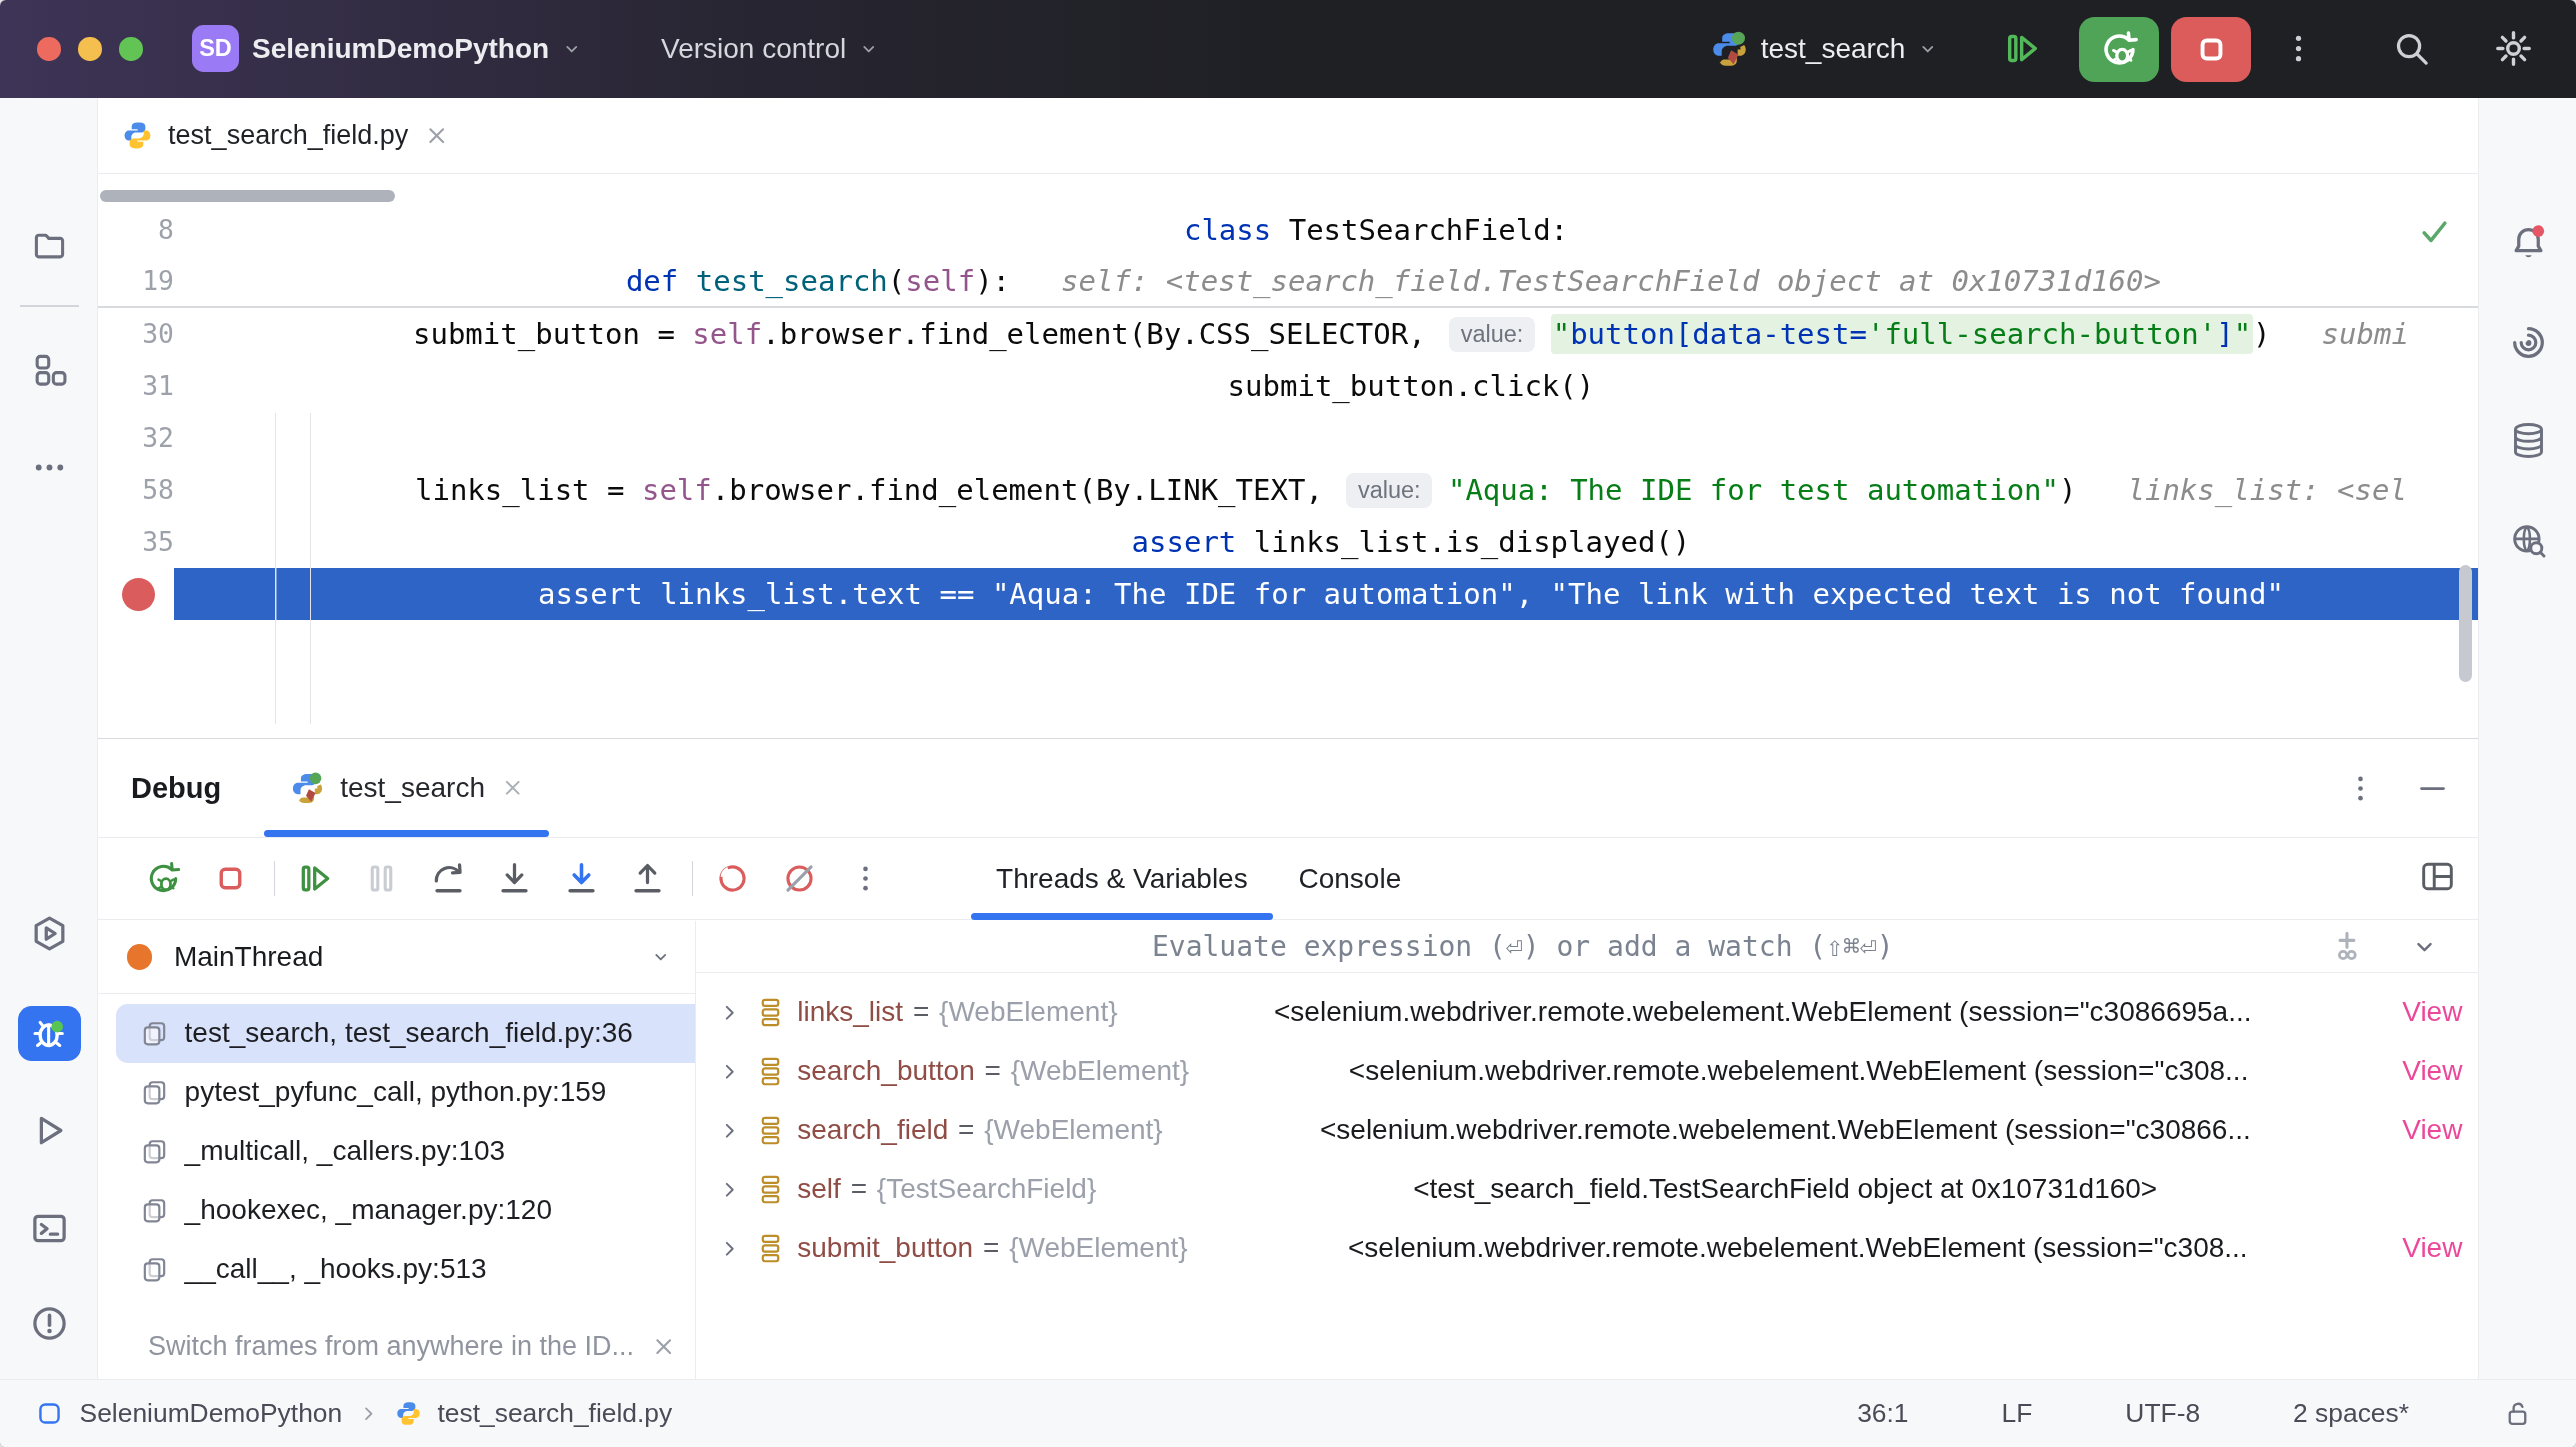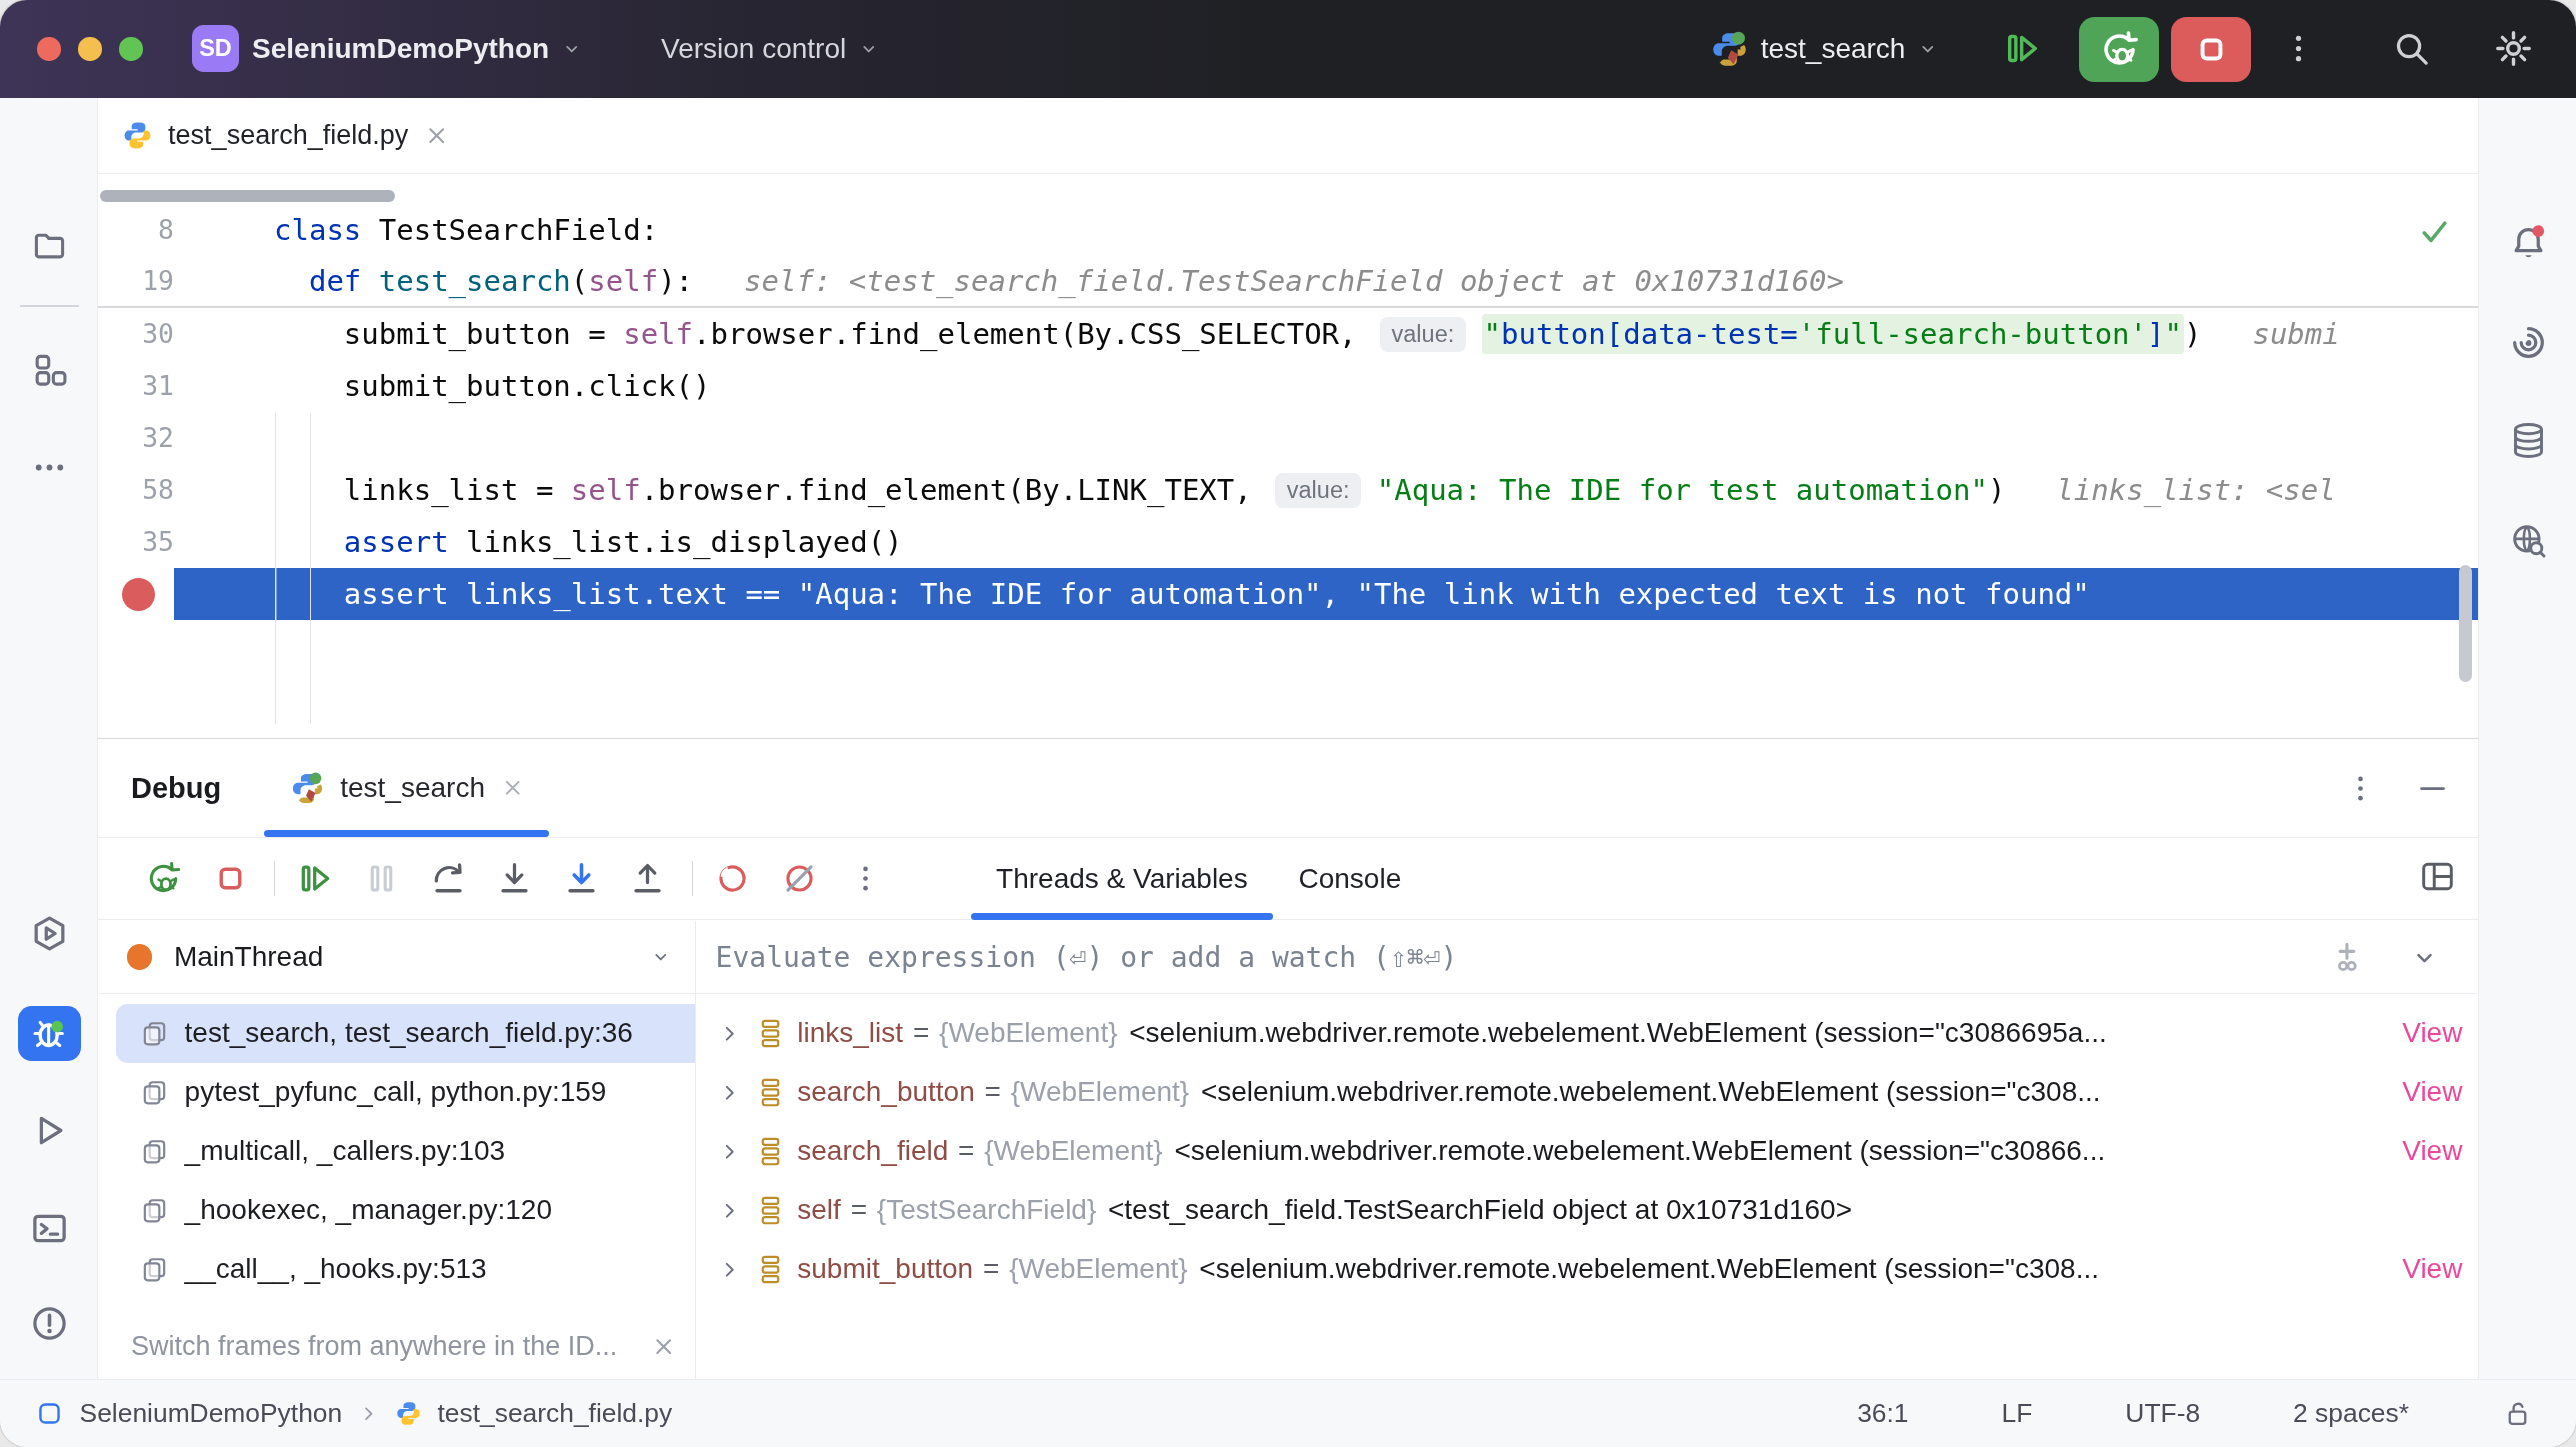--- a/index.html
+++ b/index.html
@@ -1,17 +1,17 @@
 <!DOCTYPE html>
 <html><head>
 <meta charset="utf-8">
 <style>
   html,body{margin:0;padding:0;background:#e9e9ea;}
   #app{position:relative;width:2576px;height:1447px;font-family:"Liberation Sans",sans-serif;
-       background:#ffffff;border-radius:27px;overflow:hidden;box-shadow:0 0 2px rgba(0,0,0,.4);}
+       background:#ffffff;border-radius:6px;overflow:hidden;box-shadow:0 0 2px rgba(0,0,0,.4);text-align:center;}
   *{box-sizing:border-box;}
 
   
   #titlebar{position:absolute;left:0;top:0;width:2576px;height:98px;
     background:linear-gradient(90deg,#3E3457 0%,#352E47 12%,#272531 30%,#1F2024 50%,#1F2024 100%);
     display:flex;align-items:center;color:#DFE1E5;font-size:28px;}
   .tl{position:absolute;top:37px;width:23.5px;height:23.5px;border-radius:50%;}
   #tl-close{left:37px;background:#EC6A5E;} #tl-min{left:78px;background:#F5BF4F;} #tl-zoom{left:119px;background:#61C455;}
   #sd-badge{position:absolute;left:192px;top:25.4px;width:47px;height:47px;border-radius:11.7px;background:#9B7BF5;
     color:#fff;font-weight:bold;font-size:23.5px;display:flex;align-items:center;justify-content:center;}
@@ -79,21 +79,21 @@
   #thread-dot{width:25.4px;height:25.4px;border-radius:50%;background:#E8752C;flex:none;}
   #thread-label{margin-left:21.5px;font-size:28px;color:#1A1B1E;}
   #thread-row .chev{margin-left:auto;}
   #frames-list{padding-top:9.8px;}
   .frow{position:relative;height:59px;display:flex;align-items:center;padding-left:42px;margin-left:0;overflow:hidden;white-space:nowrap;}
   .frow.sel{background:#D9E2FB;border-radius:11.7px 0 0 11.7px;margin-left:17.6px;padding-left:24.4px;}
   .frow .flabel{margin-left:15.6px;font-size:28px;color:#1D1E22;}
   #frames-footer{position:absolute;left:0;bottom:5.9px;width:598px;height:55px;display:flex;align-items:center;padding:0 19.6px 0 33px;}
   #frames-footer span{font-size:27px;color:#8F949E;flex:1;overflow:hidden;white-space:nowrap;}
   #vars-col{position:relative;flex:1;overflow:hidden;}
-  #eval-row{height:73px;border-bottom:1px solid #EBECF0;display:flex;align-items:center;padding:0 39px 0 19.6px;}
+  #eval-row{height:52px;border-bottom:1px solid #EBECF0;display:flex;align-items:center;padding:0 39px 0 19.6px;}
   #eval-placeholder{font-family:"DejaVu Sans Mono",monospace;font-size:28px;color:#7B8290;flex:1;overflow:hidden;white-space:nowrap;}
   #eval-row .right{display:flex;align-items:center;gap:43px;}
   #vars-list{padding-top:9.8px;}
   .vrow{height:59px;display:flex;align-items:center;padding:0 15.6px 0 21.5px;overflow:hidden;white-space:nowrap;font-size:28px;}
   .vrow .vicon{margin:0 13.7px 0 15.6px;flex:none;}
   .vname{color:#8F4D46;}
   .veq{color:#5A5D63;margin:0 9.8px;}
   .vtype{color:#9BA0AB;margin-right:11.7px;}
   .vval{color:#1A1B1E;flex:1;overflow:hidden;white-space:nowrap;}
   .vview{color:#ec4899;margin-left:5.9px;flex:none;}

